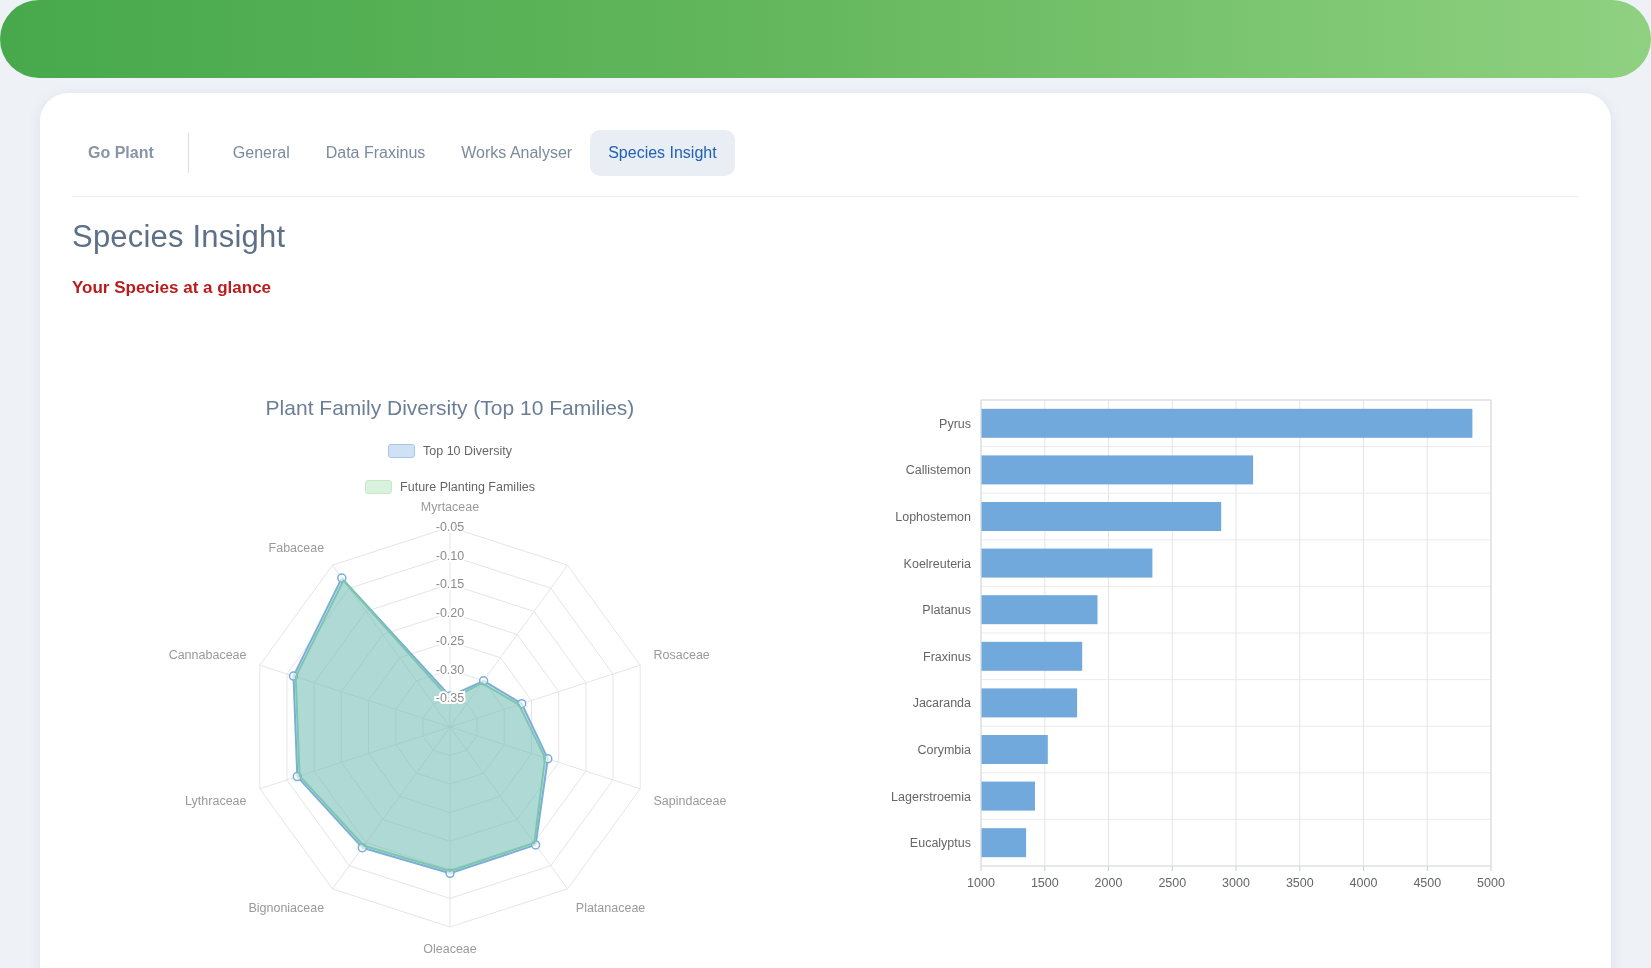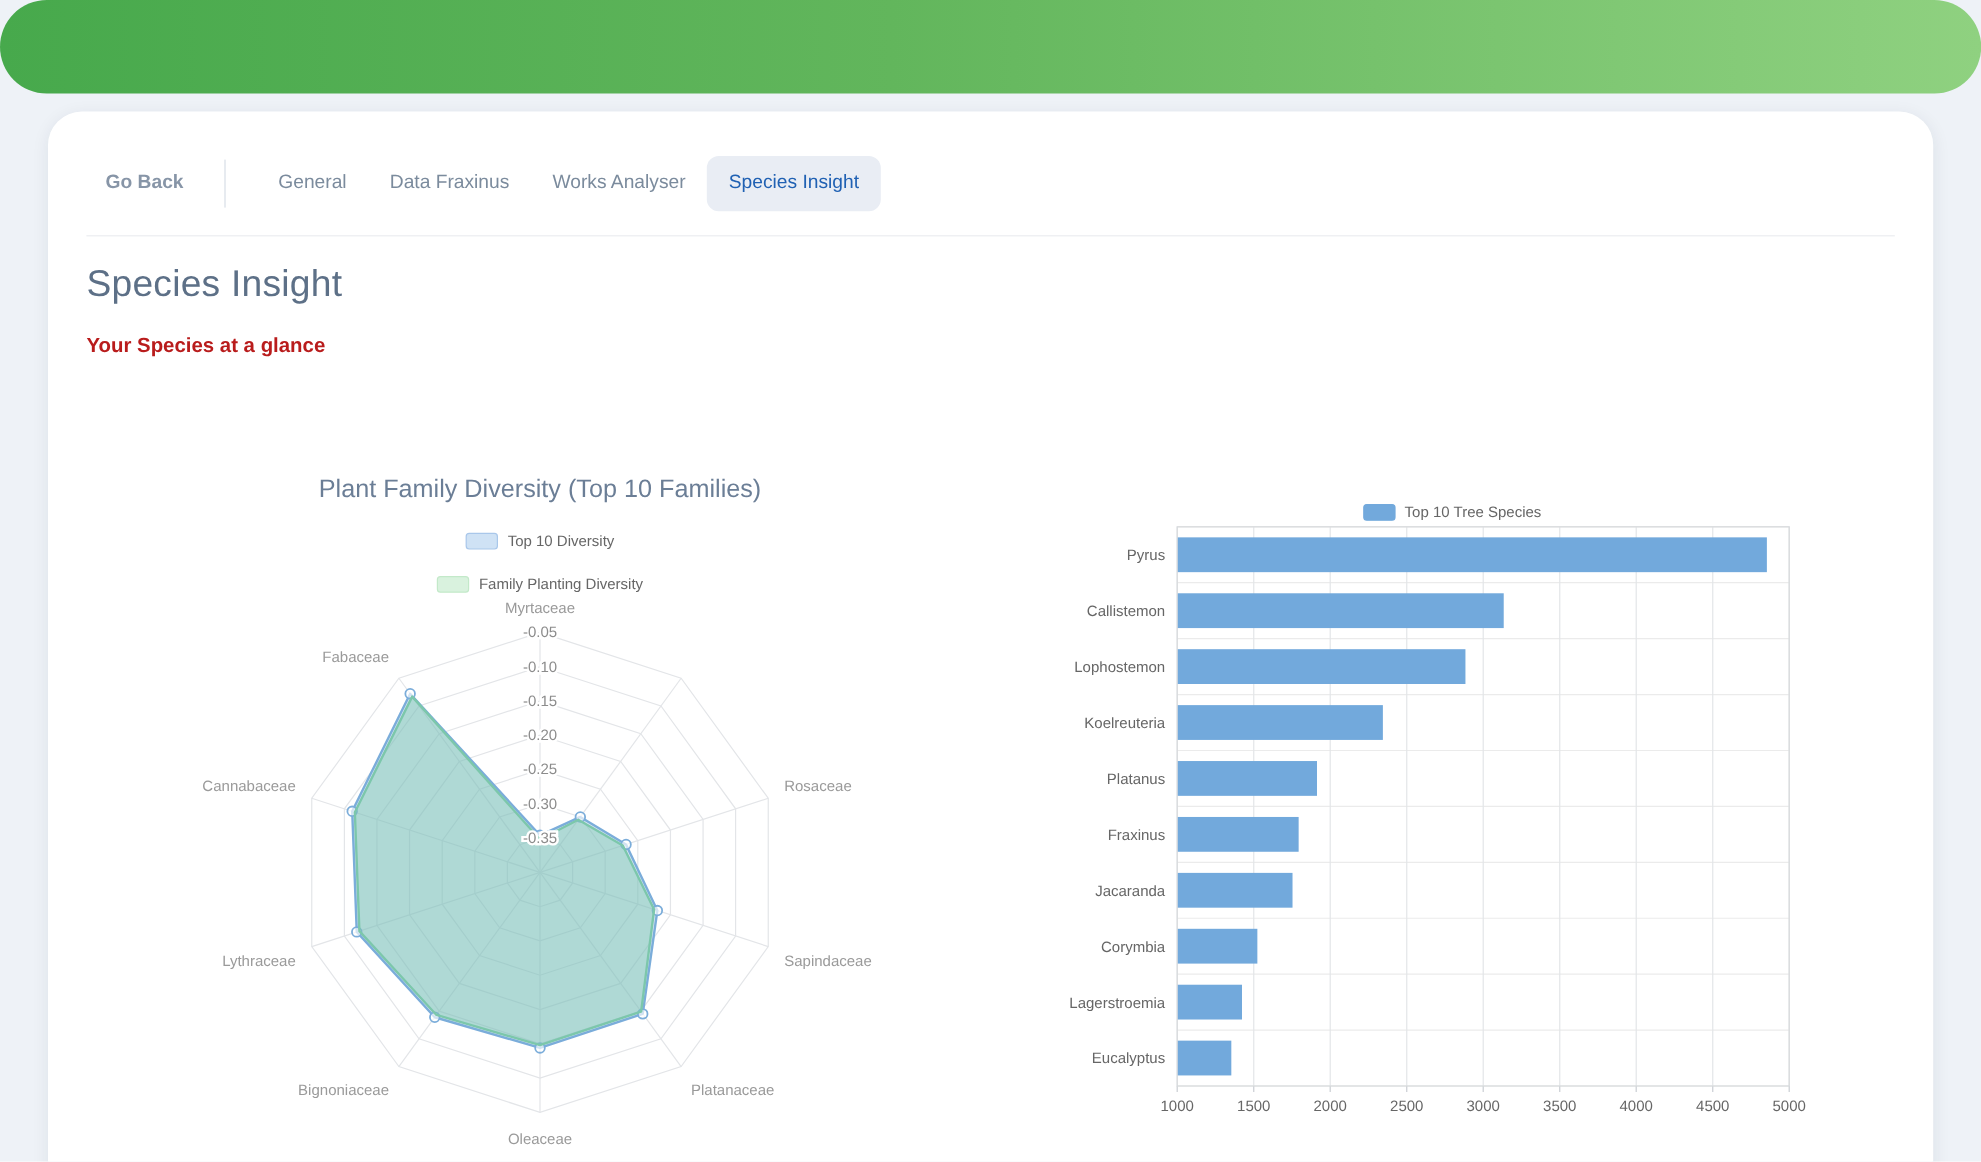--- a/index.html
+++ b/index.html
@@ -67,21 +67,21 @@
   .bar-tick{font-size:12.5px;fill:#666;}
 </style>
 </head>
 <body>
 
 <div class="green-header"></div>
 
 <div class="card">
 
   <div class="tab-row">
-    <div class="go-back">Go Back</div>
+    <div class="go-back">Go Plant</div>
     <div class="tab-divider"></div>
     <div class="tab">General</div>
     <div class="tab">Data Fraxinus</div>
     <div class="tab">Works Analyser</div>
     <div class="tab active">Species Insight</div>
   </div>
 
   <div class="rule"></div>
 
   <div class="page-title">Species Insight</div>
@@ -89,21 +89,21 @@
 
   <div class="chart-block left">
     <div class="chart-title">Plant Family Diversity (Top 10 Families)</div>
     <div class="legend-row">
       <div class="legend-item">
         <span class="legend-swatch" id="sw-radar-0" style="background: rgb(207, 226, 245); border: 1.5px solid rgb(169, 199, 234);"></span>
         <span class="legend-label">Top 10 Diversity</span>
       </div>
       <div class="legend-item">
         <span class="legend-swatch" id="sw-radar-1" style="background: rgb(217, 242, 222); border: 1.5px solid rgb(195, 233, 201);"></span>
-        <span class="legend-label">Family Planting Diversity</span>
+        <span class="legend-label">Future Planting Families</span>
       </div>
     </div>
     <svg class="chart radar" width="700" height="478" viewBox="0 0 700 478">
         <polygon points="350.0,37.0 467.6,75.2 540.2,175.2 540.2,298.8 467.6,398.8 350.0,437.0 232.4,398.8 159.8,298.8 159.8,175.2 232.4,75.2" fill="none" stroke="#e3e5e8" stroke-width="1"></polygon>
         <polygon points="350.0,65.6 450.8,98.3 513.0,184.0 513.0,290.0 450.8,375.7 350.0,408.4 249.2,375.7 187.0,290.0 187.0,184.0 249.2,98.3" fill="none" stroke="#e3e5e8" stroke-width="1"></polygon>
         <polygon points="350.0,94.1 434.0,121.4 485.9,192.9 485.9,281.1 434.0,352.6 350.0,379.9 266.0,352.6 214.1,281.1 214.1,192.9 266.0,121.4" fill="none" stroke="#e3e5e8" stroke-width="1"></polygon>
         <polygon points="350.0,122.7 417.2,144.5 458.7,201.7 458.7,272.3 417.2,329.5 350.0,351.3 282.8,329.5 241.3,272.3 241.3,201.7 282.8,144.5" fill="none" stroke="#e3e5e8" stroke-width="1"></polygon>
         <polygon points="350.0,151.3 400.4,167.7 431.5,210.5 431.5,263.5 400.4,306.3 350.0,322.7 299.6,306.3 268.5,263.5 268.5,210.5 299.6,167.7" fill="none" stroke="#e3e5e8" stroke-width="1"></polygon>
         <polygon points="350.0,179.9 383.6,190.8 404.3,219.3 404.3,254.7 383.6,283.2 350.0,294.1 316.4,283.2 295.7,254.7 295.7,219.3 316.4,190.8" fill="none" stroke="#e3e5e8" stroke-width="1"></polygon>
         <polygon points="350.0,208.4 366.8,213.9 377.2,228.2 377.2,245.8 366.8,260.1 350.0,265.6 333.2,260.1 322.8,245.8 322.8,228.2 333.2,213.9" fill="none" stroke="#e3e5e8" stroke-width="1"></polygon>
@@ -142,26 +142,20 @@
         <text x="475.8" y="422.1" text-anchor="start" class="axis-name">Platanaceae</text>
         <text x="350.0" y="463.0" text-anchor="middle" class="axis-name">Oleaceae</text>
         <text x="224.2" y="422.1" text-anchor="end" class="axis-name">Bignoniaceae</text>
         <text x="146.5" y="315.1" text-anchor="end" class="axis-name">Lythraceae</text>
         <text x="146.5" y="168.9" text-anchor="end" class="axis-name">Cannabaceae</text>
         <text x="224.2" y="61.9" text-anchor="end" class="axis-name">Fabaceae</text>
       </svg>
   </div>
 
   <div class="chart-block right">
-    <div class="legend-row">
-      <div class="legend-item">
-        <span class="legend-swatch" id="sw-bar-0" style="background: rgb(114, 169, 220); border: 1.5px solid rgb(114, 169, 220);"></span>
-        <span class="legend-label">Top 10 Tree Species</span>
-      </div>
-    </div>
     <svg class="chart bar" width="700" height="497" viewBox="0 0 700 497">
         <line x1="121" y1="1.0" x2="631" y2="1.0" stroke="#ebebeb" stroke-width="1"></line>
         <line x1="121" y1="47.6" x2="631" y2="47.6" stroke="#ebebeb" stroke-width="1"></line>
         <line x1="121" y1="94.2" x2="631" y2="94.2" stroke="#ebebeb" stroke-width="1"></line>
         <line x1="121" y1="140.8" x2="631" y2="140.8" stroke="#ebebeb" stroke-width="1"></line>
         <line x1="121" y1="187.4" x2="631" y2="187.4" stroke="#ebebeb" stroke-width="1"></line>
         <line x1="121" y1="234.0" x2="631" y2="234.0" stroke="#ebebeb" stroke-width="1"></line>
         <line x1="121" y1="280.6" x2="631" y2="280.6" stroke="#ebebeb" stroke-width="1"></line>
         <line x1="121" y1="327.2" x2="631" y2="327.2" stroke="#ebebeb" stroke-width="1"></line>
         <line x1="121" y1="373.8" x2="631" y2="373.8" stroke="#ebebeb" stroke-width="1"></line>

